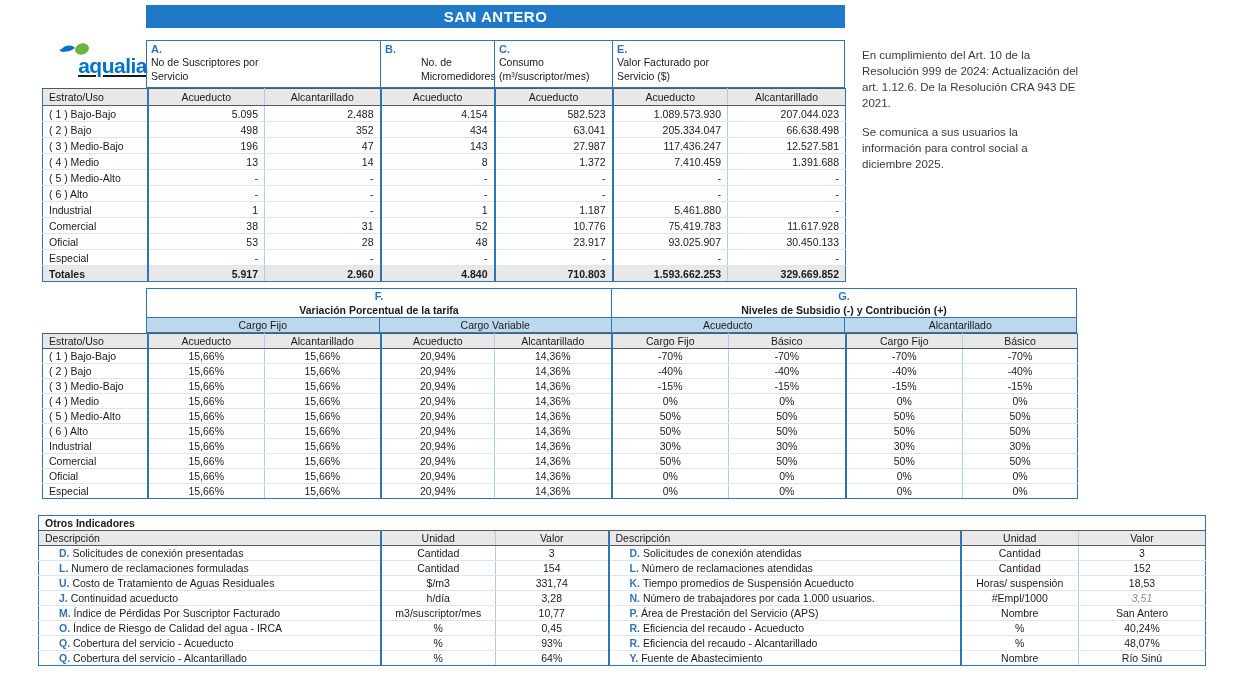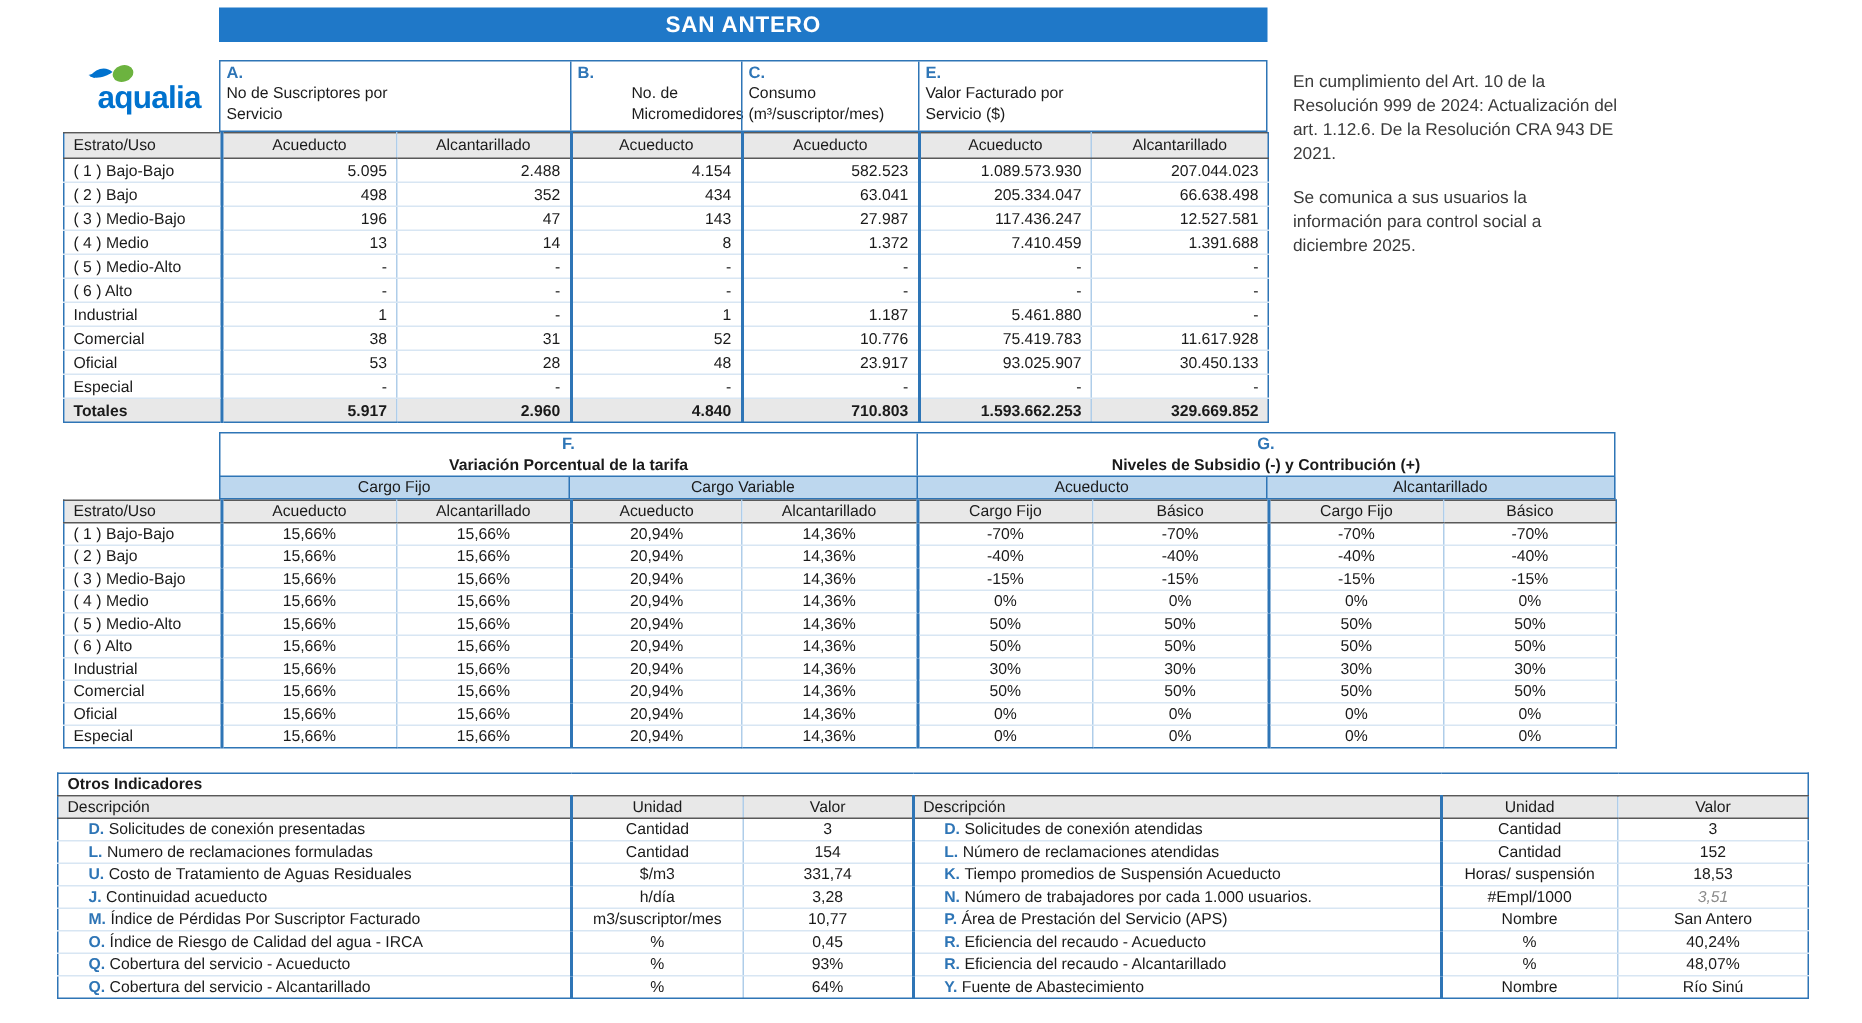--- a/index.html
+++ b/index.html
@@ -3,21 +3,21 @@
 <meta charset="utf-8">
 <style>
   html,body{margin:0;padding:0;background:#fff;}
   body{width:1241px;height:682px;position:relative;font-family:"Liberation Sans",sans-serif;color:#1a1a1a;overflow:hidden;}
 
   
   .banner{position:absolute;left:146px;top:5px;width:699px;height:23px;background:#1F78C8;
     color:#fff;font-weight:bold;font-size:15px;display:flex;align-items:center;justify-content:center;letter-spacing:.5px;}
 
   
-  .logo{position:absolute;left:52px;top:42px;width:95px;text-align:center;}
+  .logo{position:absolute;left:52px;top:42px;width:95px;text-align:right;text-decoration:underline;}
   .logo .word{color:#0072CE;font-weight:bold;font-size:21px;letter-spacing:-.5px;line-height:18px;}
   .logo svg{display:block;margin-left:6px;margin-bottom:-2px;}
 
   
   .notice{position:absolute;left:862px;top:48px;width:218px;font-size:11.5px;line-height:1.38;color:#3a3a3a;}
   .notice p{margin:0 0 14px 0;}
 
   
   table{border-collapse:collapse;table-layout:fixed;font-size:10.5px;color:#1a1a1a;}
   td{padding:0 6px;height:15px;overflow:hidden;white-space:nowrap;border-right:1px solid #AFCDE9;border-bottom:1px solid #D8E6F3;}

